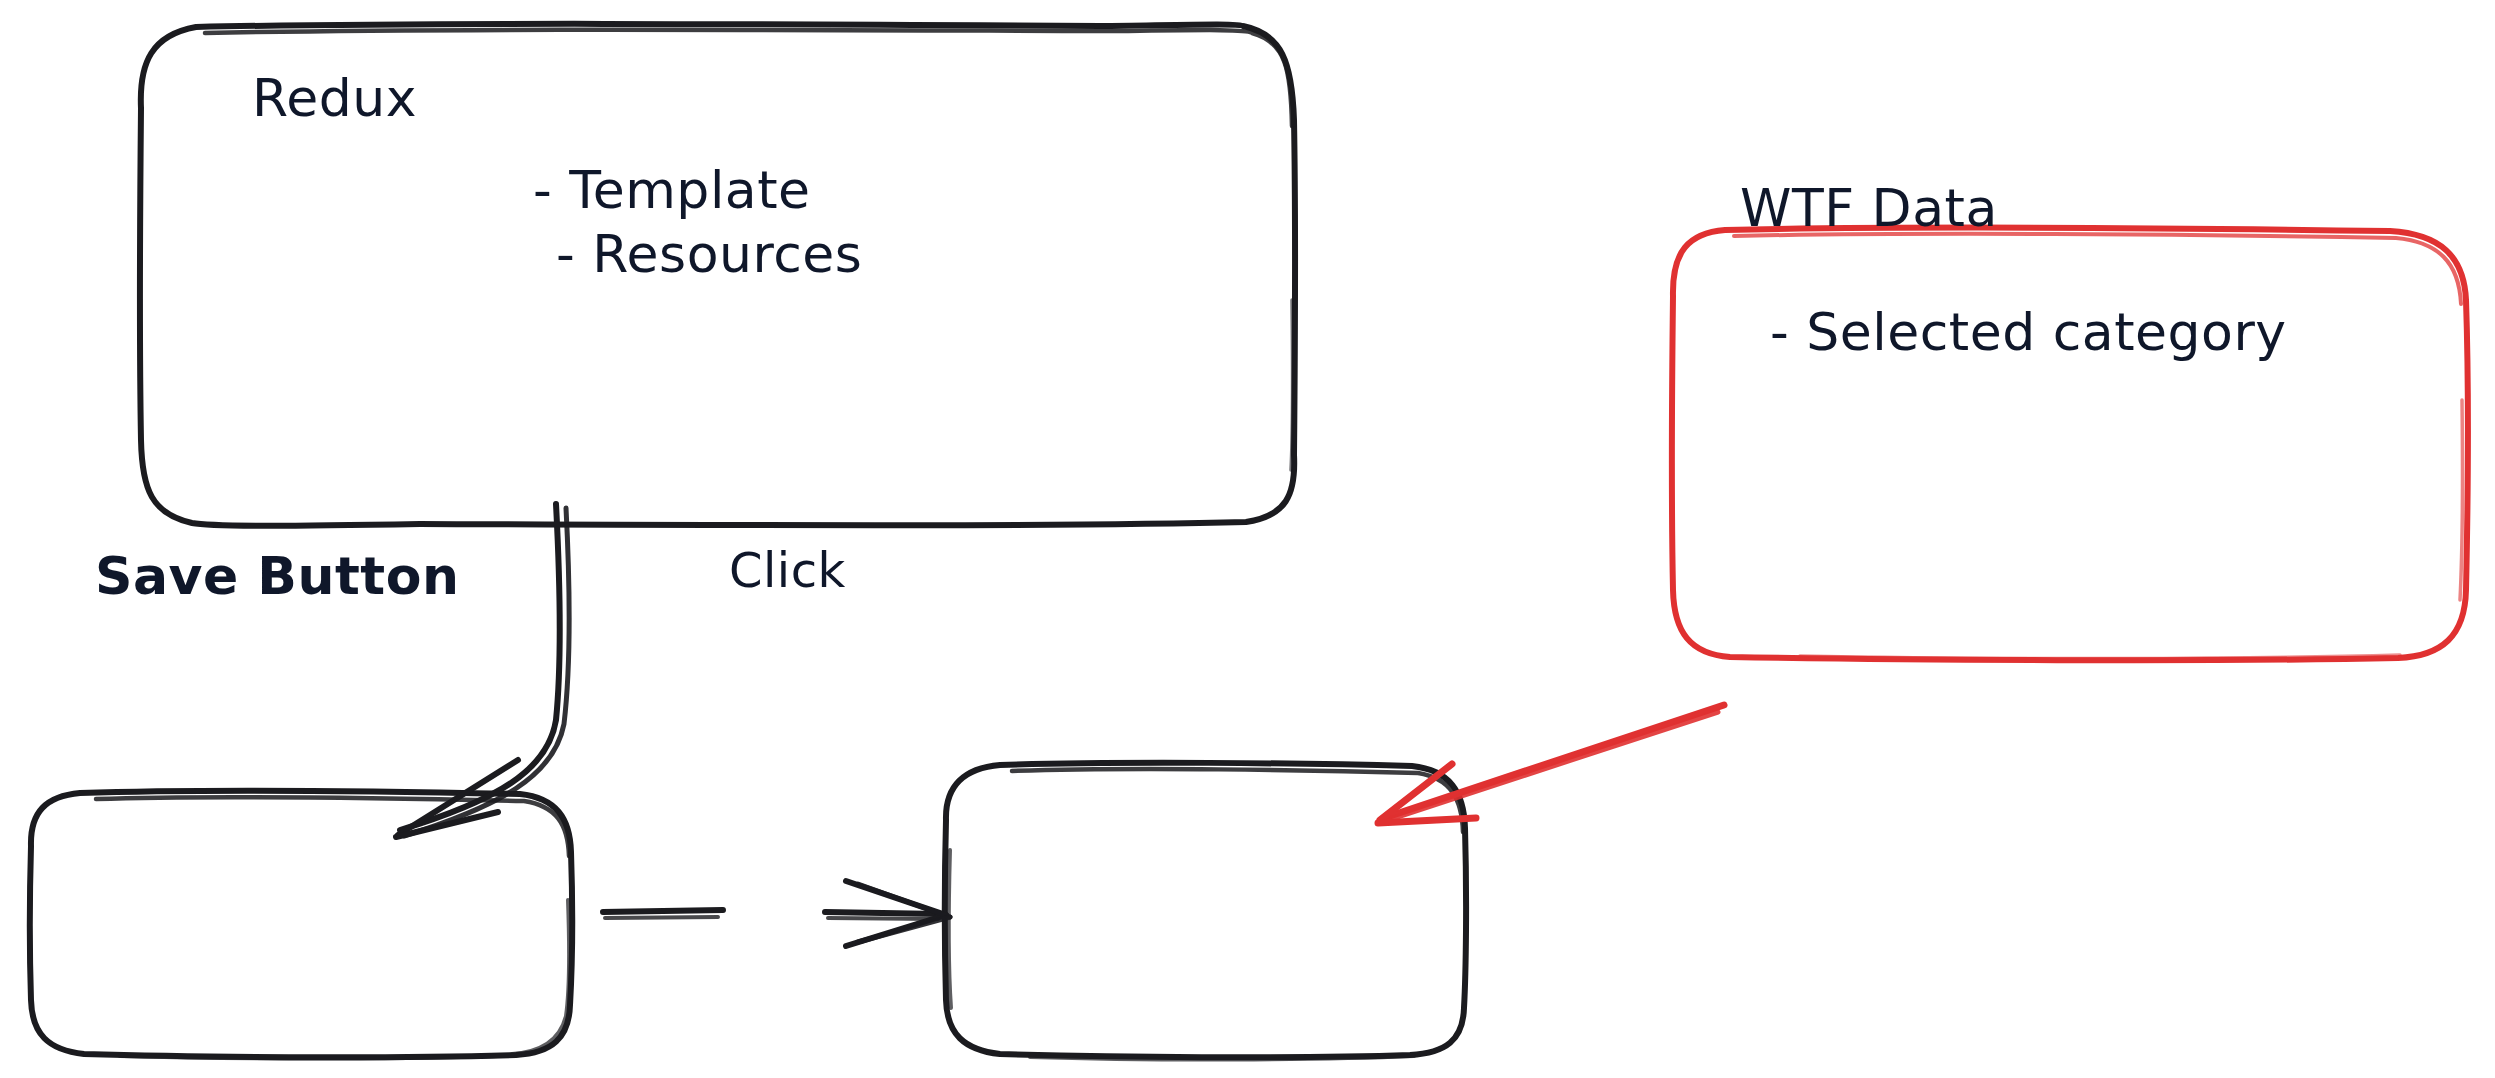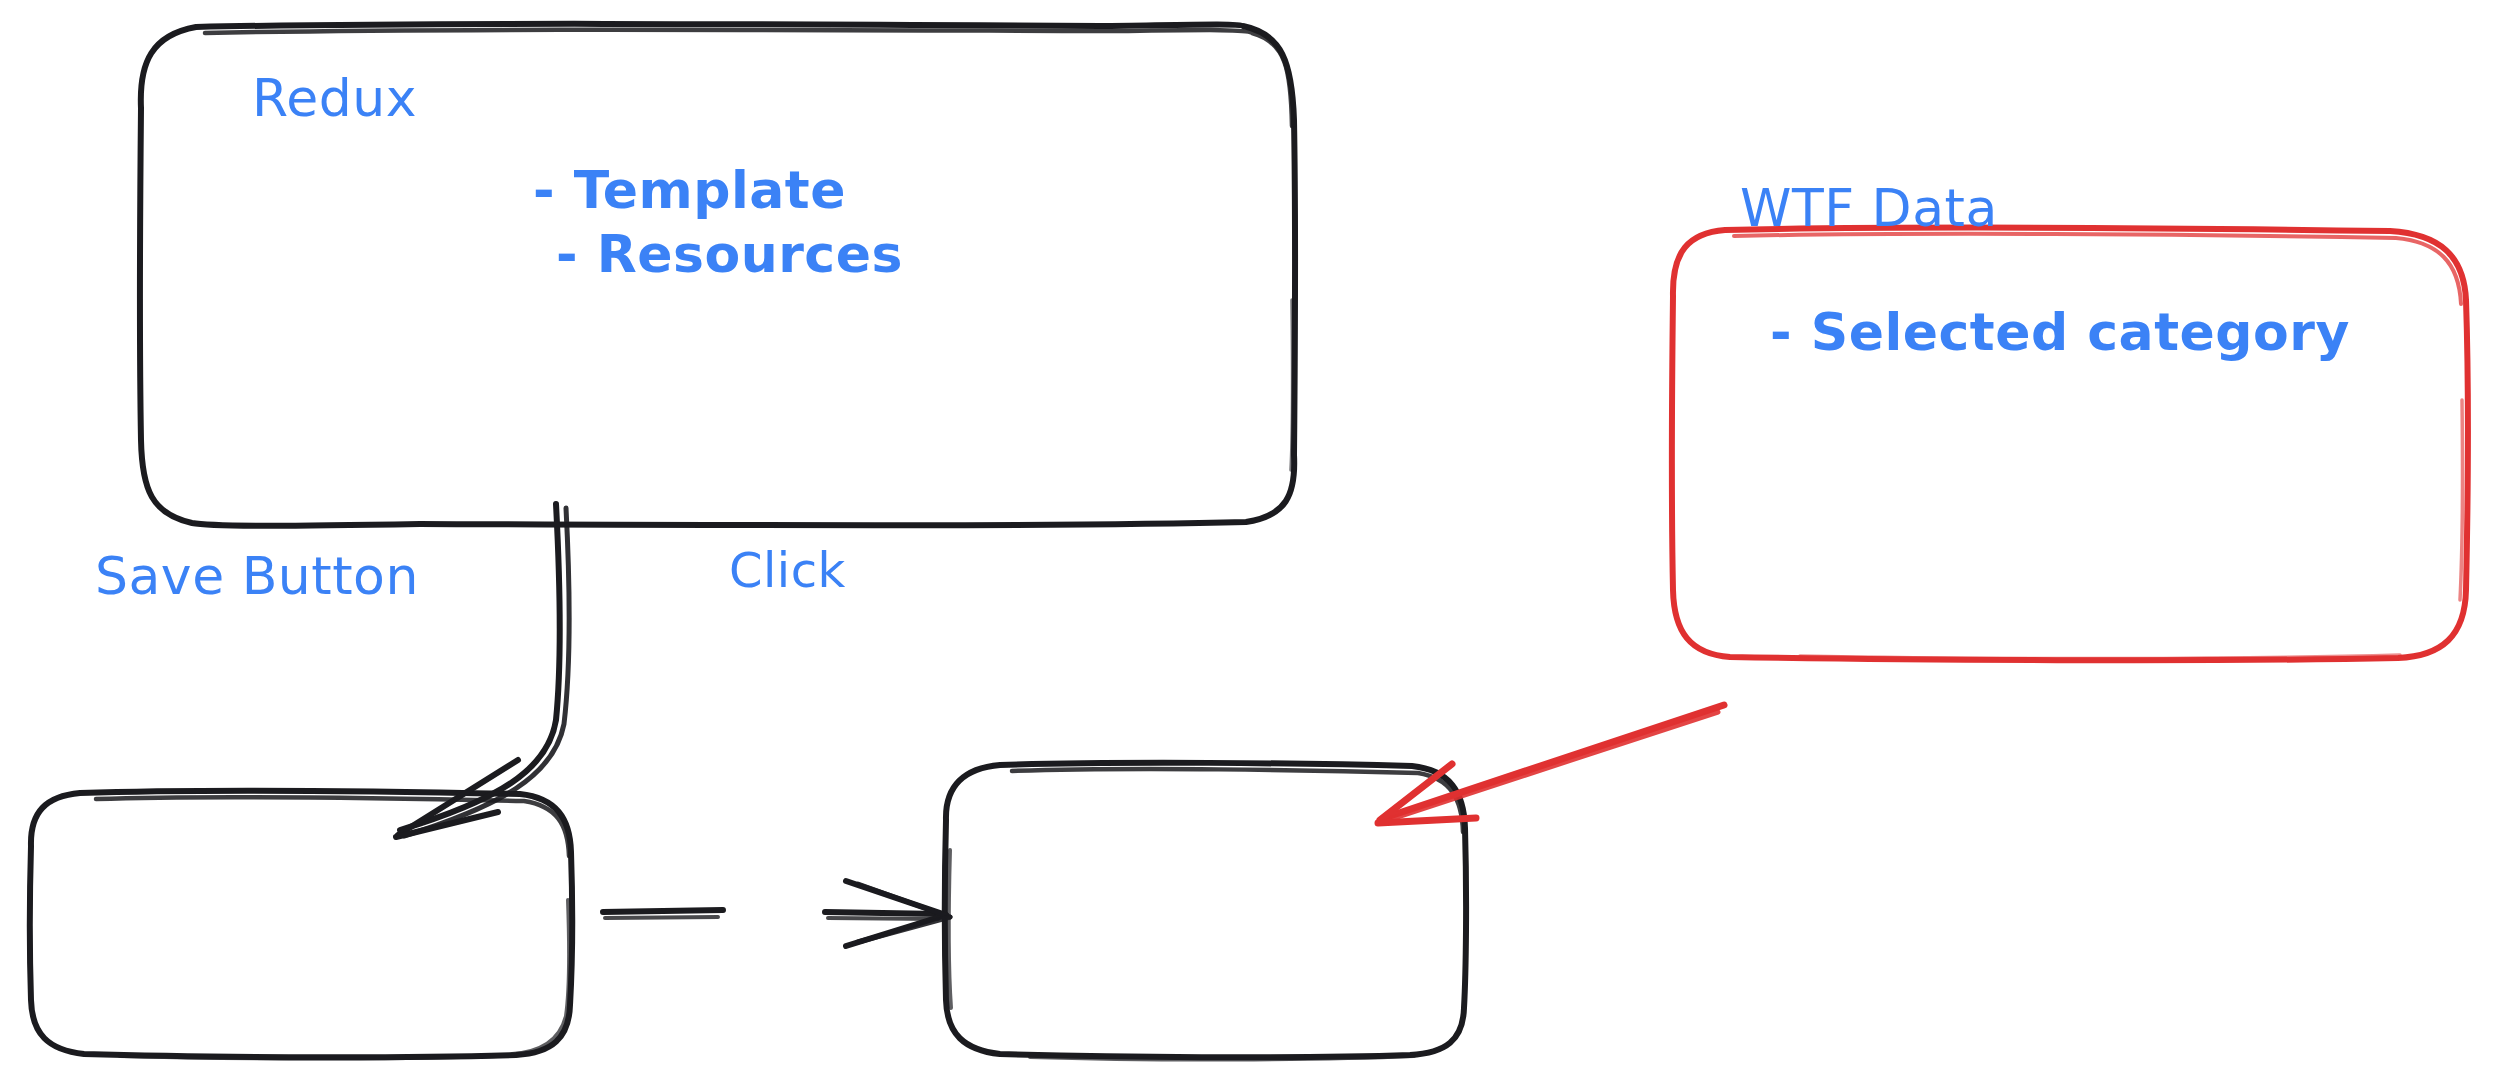--- a/index.html
+++ b/index.html
@@ -20,36 +20,36 @@
   }
   #scene {
     position: absolute;
     inset: 0;
     width: 2495px;
     height: 1078px;
   }
   .label {
     position: absolute;
     font-family: "DejaVu Sans", sans-serif;
-    color: #3b82f6;
+    color: #0f172a;
     white-space: nowrap;
     letter-spacing: 0.5px;
     user-select: none;
   }
   .title-label {
     font-size: 52px;
     font-weight: 400;
   }
   .bullet-label {
     font-size: 52px;
-    font-weight: 700;
+    font-weight: 400;
   }
   .node-label {
     font-size: 52px;
-    font-weight: 400;
+    font-weight: 700;
   }
   .edge-label {
     font-size: 48px;
     font-weight: 400;
     background: #ffffff;
     padding: 0 6px;
     margin-left: 8px;
   }
   .hitbox {
     position: absolute;

